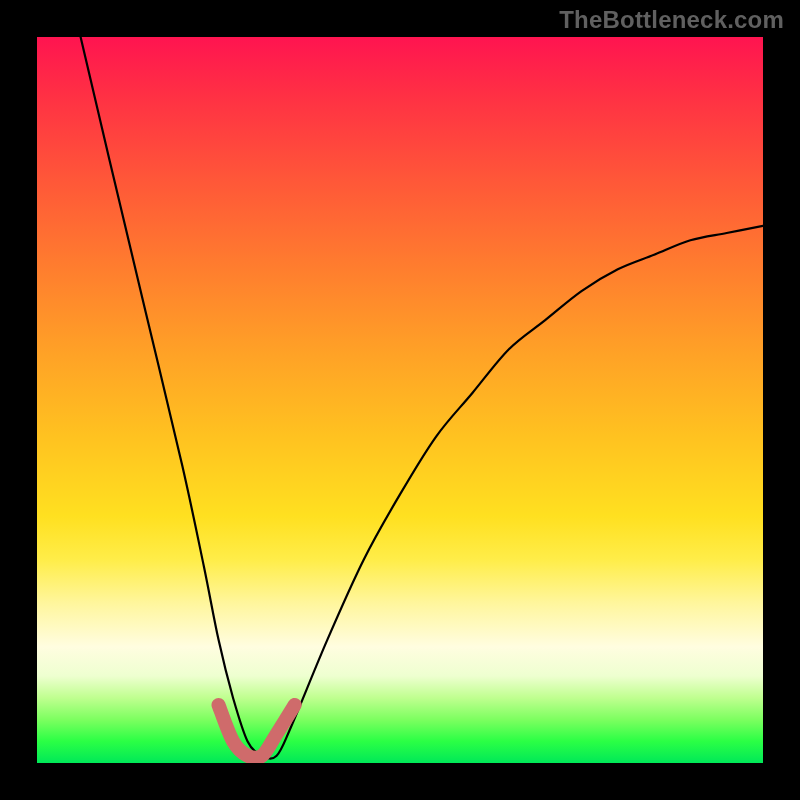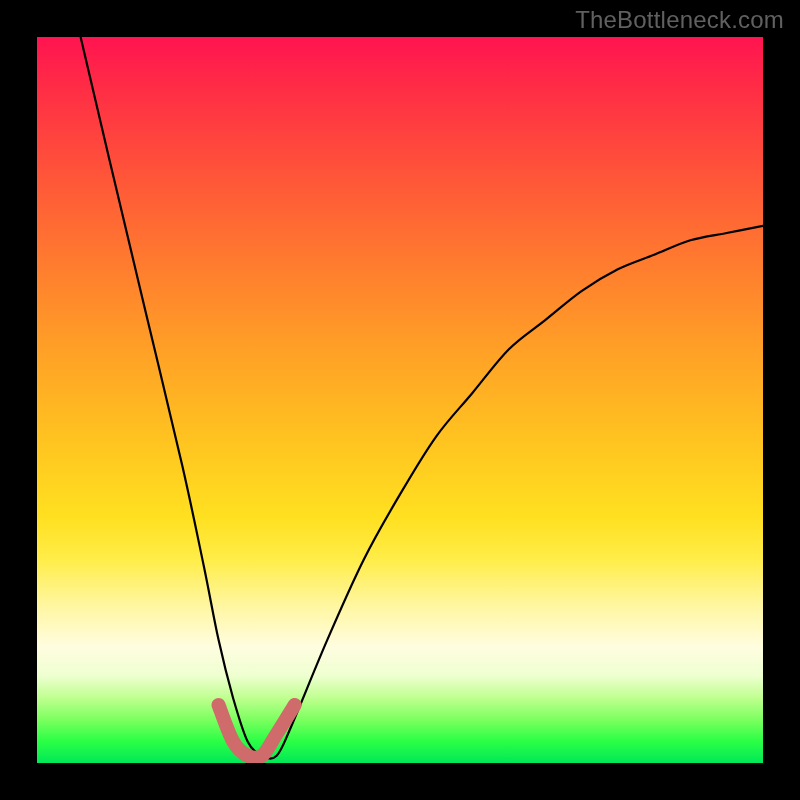--- a/index.html
+++ b/index.html
@@ -17,21 +17,21 @@
       #ffed49 72%,
       #fff69d 78%,
       #fffde0 84%,
       #eeffd0 88%,
       #c0ff90 91%,
       #7dff60 94%,
       #2bff45 97%,
       #00e858 100%);
   }
   svg.curve{position:absolute;left:0;top:0;width:100%;height:100%}
-  .attrib{position:absolute;top:6px;right:16px;color:#606060;font-size:24px;font-weight:400;letter-spacing:0.2px}
+  .attrib{position:absolute;top:6px;right:16px;color:#606060;font-size:24px;font-weight:700;letter-spacing:0.2px}
 </style>
 </head>
 <body>
 
 <div class="frame">
   <div class="plot">
     <div class="grad"></div>
     <svg class="curve" viewBox="0 0 726 726" preserveAspectRatio="none">
       <path id="main-curve" fill="none" stroke="#000" stroke-width="2.2" stroke-linecap="round" stroke-linejoin="round" d="M43.6 0.0 C48.4 20.6 61.7 77.4 72.6 123.4 C83.5 169.4 96.8 225.1 108.9 275.9 C121.0 326.7 135.5 386.0 145.2 428.3 C154.9 470.7 160.9 500.9 167.0 530.0 C173.0 559.0 176.7 580.8 181.5 602.6 C186.3 624.4 191.2 643.7 196.0 660.7 C200.9 677.6 205.7 694.5 210.5 704.2 C215.4 713.9 220.2 716.3 225.1 718.7 C229.9 721.2 234.7 723.6 239.6 718.7 C244.4 713.9 245.6 709.1 254.1 689.7 C262.6 670.3 278.3 630.4 290.4 602.6 C302.5 574.7 314.6 546.9 326.7 522.7 C338.8 498.5 350.9 477.9 363.0 457.4 C375.1 436.8 387.2 416.2 399.3 399.3 C411.4 382.4 423.5 370.3 435.6 355.7 C447.7 341.2 459.8 324.3 471.9 312.2 C484.0 300.1 496.1 292.8 508.2 283.1 C520.3 273.5 532.4 262.6 544.5 254.1 C556.6 245.6 568.7 238.4 580.8 232.3 C592.9 226.3 605.0 222.6 617.1 217.8 C629.2 213.0 641.3 206.9 653.4 203.3 C665.5 199.6 677.6 198.4 689.7 196.0 C701.8 193.6 720.0 190.0 726.0 188.8"></path>
       <path id="highlight-curve" fill="none" stroke="#cf6b6b" stroke-width="14" stroke-linecap="round" stroke-linejoin="round" d="M181.5 667.9 C183.9 674.0 191.2 695.8 196.0 704.2 C200.9 712.7 205.7 716.3 210.5 718.7 C215.4 721.2 220.2 722.4 225.1 718.7 C229.9 715.1 234.1 705.4 239.6 697.0 C245.0 688.5 254.7 672.8 257.7 667.9"></path>

